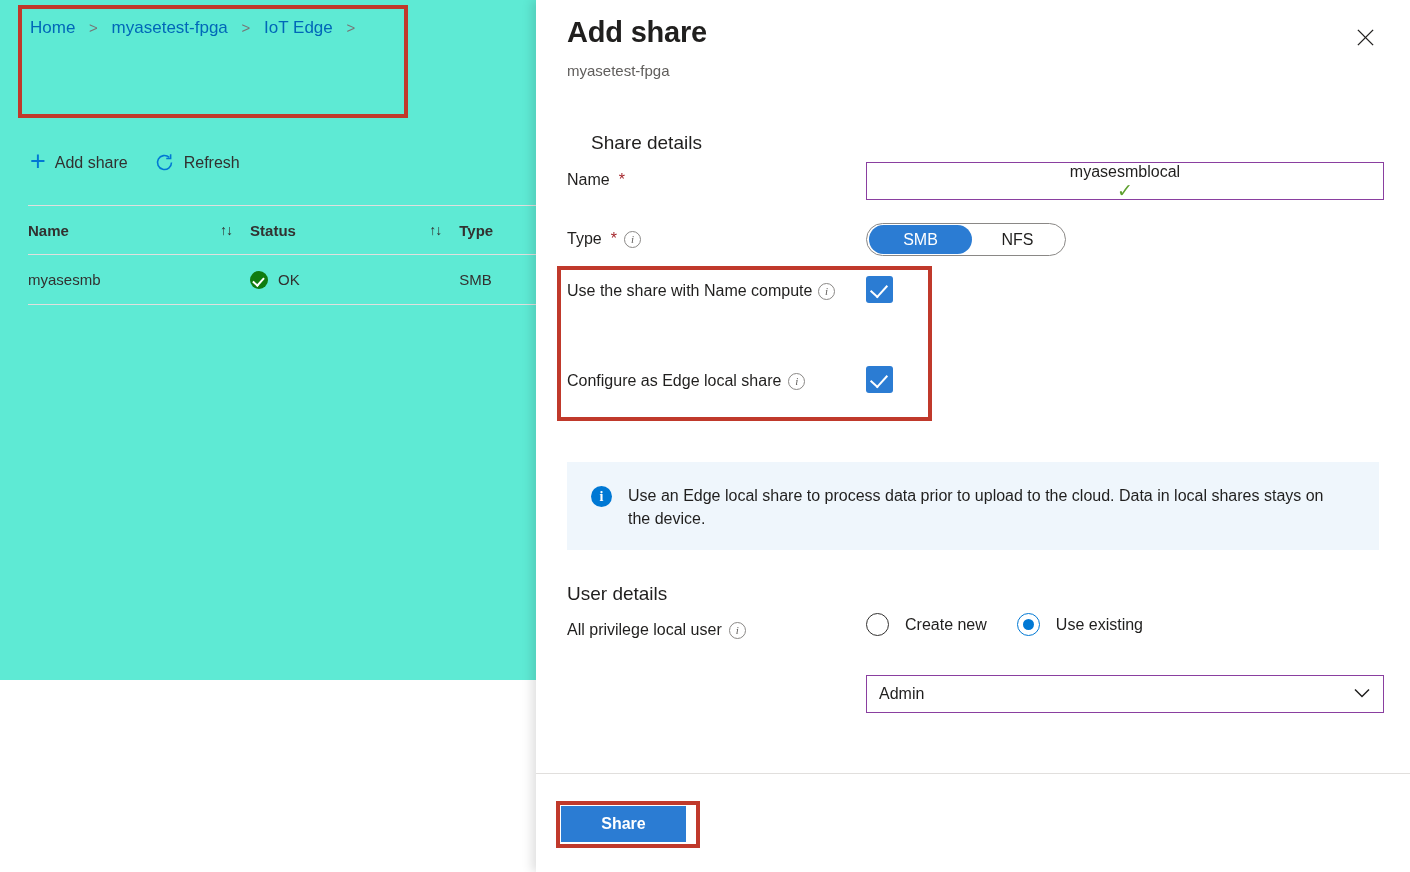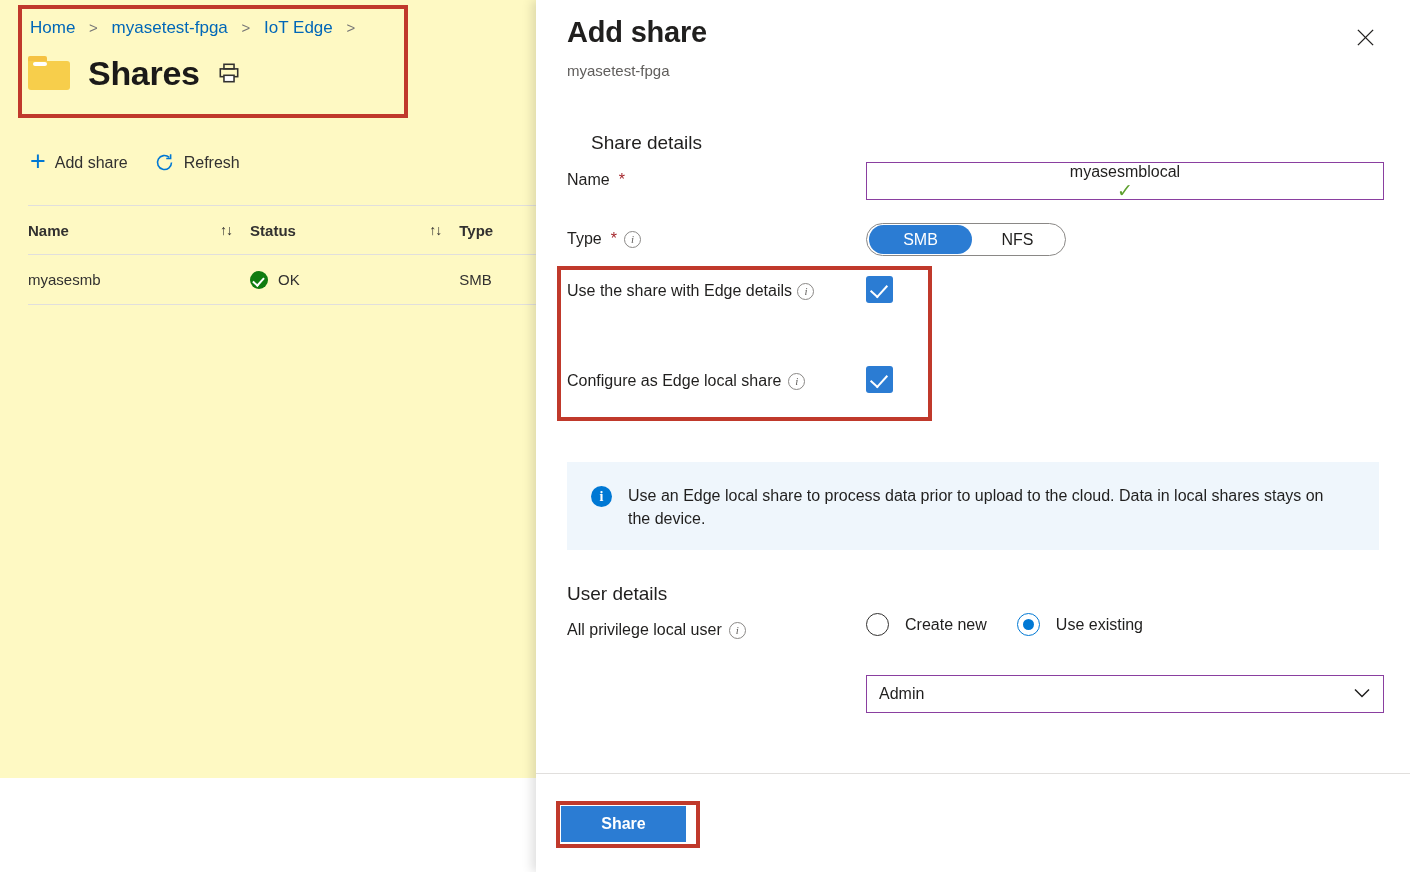--- a/index.html
+++ b/index.html
@@ -6,21 +6,21 @@
   html, body {
     margin: 0; padding: 0;
     width: 1410px; height: 872px;
     background: #ffffff;
     font-family: "Liberation Sans", sans-serif;
     -webkit-font-smoothing: antialiased;
   }
   #root { position: relative; width: 1410px; height: 872px; overflow: hidden; background:#fff; }
 
   
-  #left-blade { position:absolute; left:0; top:0; width:536px; height:778px; background:#fef9c3; }
+  #left-blade { position:absolute; left:0; top:0; width:536px; height:680px; background:#5eead4; }
 
   .hl-box { position:absolute; border:4px solid #c0392b; pointer-events:none; }
 
   #breadcrumb { position:absolute; left:30px; top:18px; font-size:17px; color:#0067b8; white-space:nowrap; }
   #breadcrumb .crumb { color:#0067b8; cursor:pointer; }
   #breadcrumb .sep { color:#767676; margin:0 9px; font-size:15px; }
 
   #title-row { position:absolute; left:28px; top:56px; display:flex; align-items:center; gap:18px; }
   .folder-icon { position:relative; width:42px; height:34px; }
   .folder-icon .tab { position:absolute; left:0; top:0; width:19px; height:7px; background:#f5c243; border-radius:2px 2px 0 0;}
@@ -115,33 +115,20 @@
 
     <div id="breadcrumb">
       <span class="crumb">Home</span>
       <span class="sep">&gt;</span>
       <span class="crumb">myasetest-fpga</span>
       <span class="sep">&gt;</span>
       <span class="crumb">IoT Edge</span>
       <span class="sep">&gt;</span>
     </div>
 
-    <div id="title-row">
-      <div class="folder-icon">
-        <div class="tab"></div>
-          <div class="body"></div>
-          <div class="notch"></div>
-      </div>
-      <div id="page-title">Shares</div>
-      <svg class="printer-icon" viewBox="0 0 24 24" fill="none" stroke="#323130" stroke-width="1.7">
-        <rect x="6.5" y="2.5" width="11" height="5"></rect>
-        <rect x="2.5" y="7.5" width="19" height="8.5"></rect>
-        <rect x="6.5" y="14.5" width="11" height="7" fill="#fff"></rect>
-      </svg>
-    </div>
 
     <div id="command-bar">
       <div class="cmd">
         <span class="plus-glyph">+</span>
         <span>Add share</span>
       </div>
       <div class="cmd">
         <span class="glyph">
           <svg width="21" height="21" viewBox="0 0 24 24" fill="none" stroke="#0078d4" stroke-width="1.8">
             <path d="M20 12a8 8 0 1 1-2.6-5.9"></path>
@@ -218,21 +205,21 @@
         <span>Type</span>
         <span class="req">*</span>
         <span class="info-icon">i</span>
       </div>
       <div class="pill" style="left:330px; top:123px; width:200px;">
         <div class="seg active" style="width:103px;">SMB</div>
         <div class="seg" style="width:91px;text-align:right;">NFS</div>
       </div>
 
       <div class="field-label" style="left:31px; top:180px; width:300px; display:block; line-height:1.4;">
-        <span>Use the share with Edge details</span>
+        <span>Use the share with Name compute</span>
         <span class="info-icon" style="display:inline-flex; vertical-align:middle; margin-left:1px;">i</span>
       </div>
       <div class="cb" style="left:330px; top:176px;"></div>
 
       <div class="field-label" style="left:31px; top:272px;">
         <span>Configure as Edge local share</span>
         <span class="info-icon">i</span>
       </div>
       <div class="cb" style="left:330px; top:266px;"></div>
 

